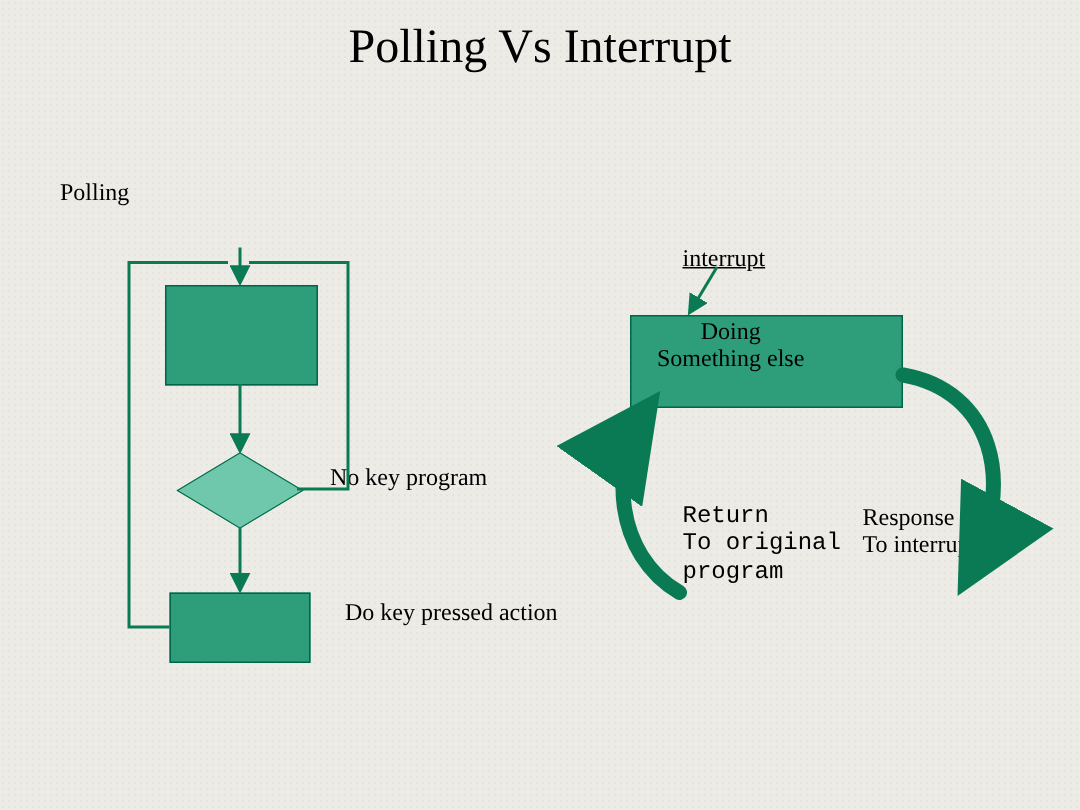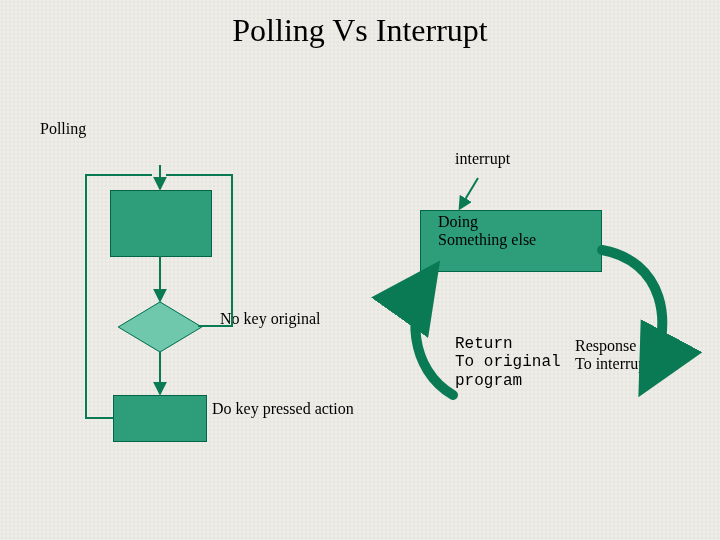--- a/index.html
+++ b/index.html
@@ -78,30 +78,30 @@
 <div class="title">Polling Vs Interrupt</div>
 
 <div class="label" style="left:40px; top:120px;">Polling</div>
 
 <div class="box" style="left:110px; top:190px; width:100px; height:65px;"></div>
 
 <div class="diamond" style="left:118px; top:302px;">
   <div class="diamond-shape"></div>
 </div>
 
-<div class="label" style="left:220px; top:310px;">No key original</div>
+<div class="label" style="left:220px; top:310px;">No key program</div>
 
 <div class="box" style="left:113px; top:395px; width:92px; height:45px;"></div>
 
-<div class="label" style="left:212px; top:400px;">Do key pressed action</div>
+<div class="label" style="left:230px; top:400px;">Do key pressed action</div>
 
-<div class="label" style="left:455px; top:150px;">interrupt</div>
+<div class="label" style="left:455px; top:164px;text-decoration:underline;">interrupt</div>
 
 <div class="box" style="left:420px; top:210px; width:180px; height:60px;"></div>
-<div class="label" style="left:438px; top:213px; white-space:pre; text-align:left;font-family:Liberation Serif, serif;">Doing
+<div class="label" style="left:438px; top:213px; white-space:pre; text-align:center;font-family:Liberation Serif, serif;">Doing
 Something else</div>
 
 <div class="label" style="left:455px; top:335px; white-space:pre;font-family:Liberation Mono, monospace;">Return
 To original
 program</div>
 
 <div class="label" style="left:575px; top:337px; white-space:pre;">Response
 To interrupt</div>
 
 <svg class="arrows" viewBox="0 0 720 540">

